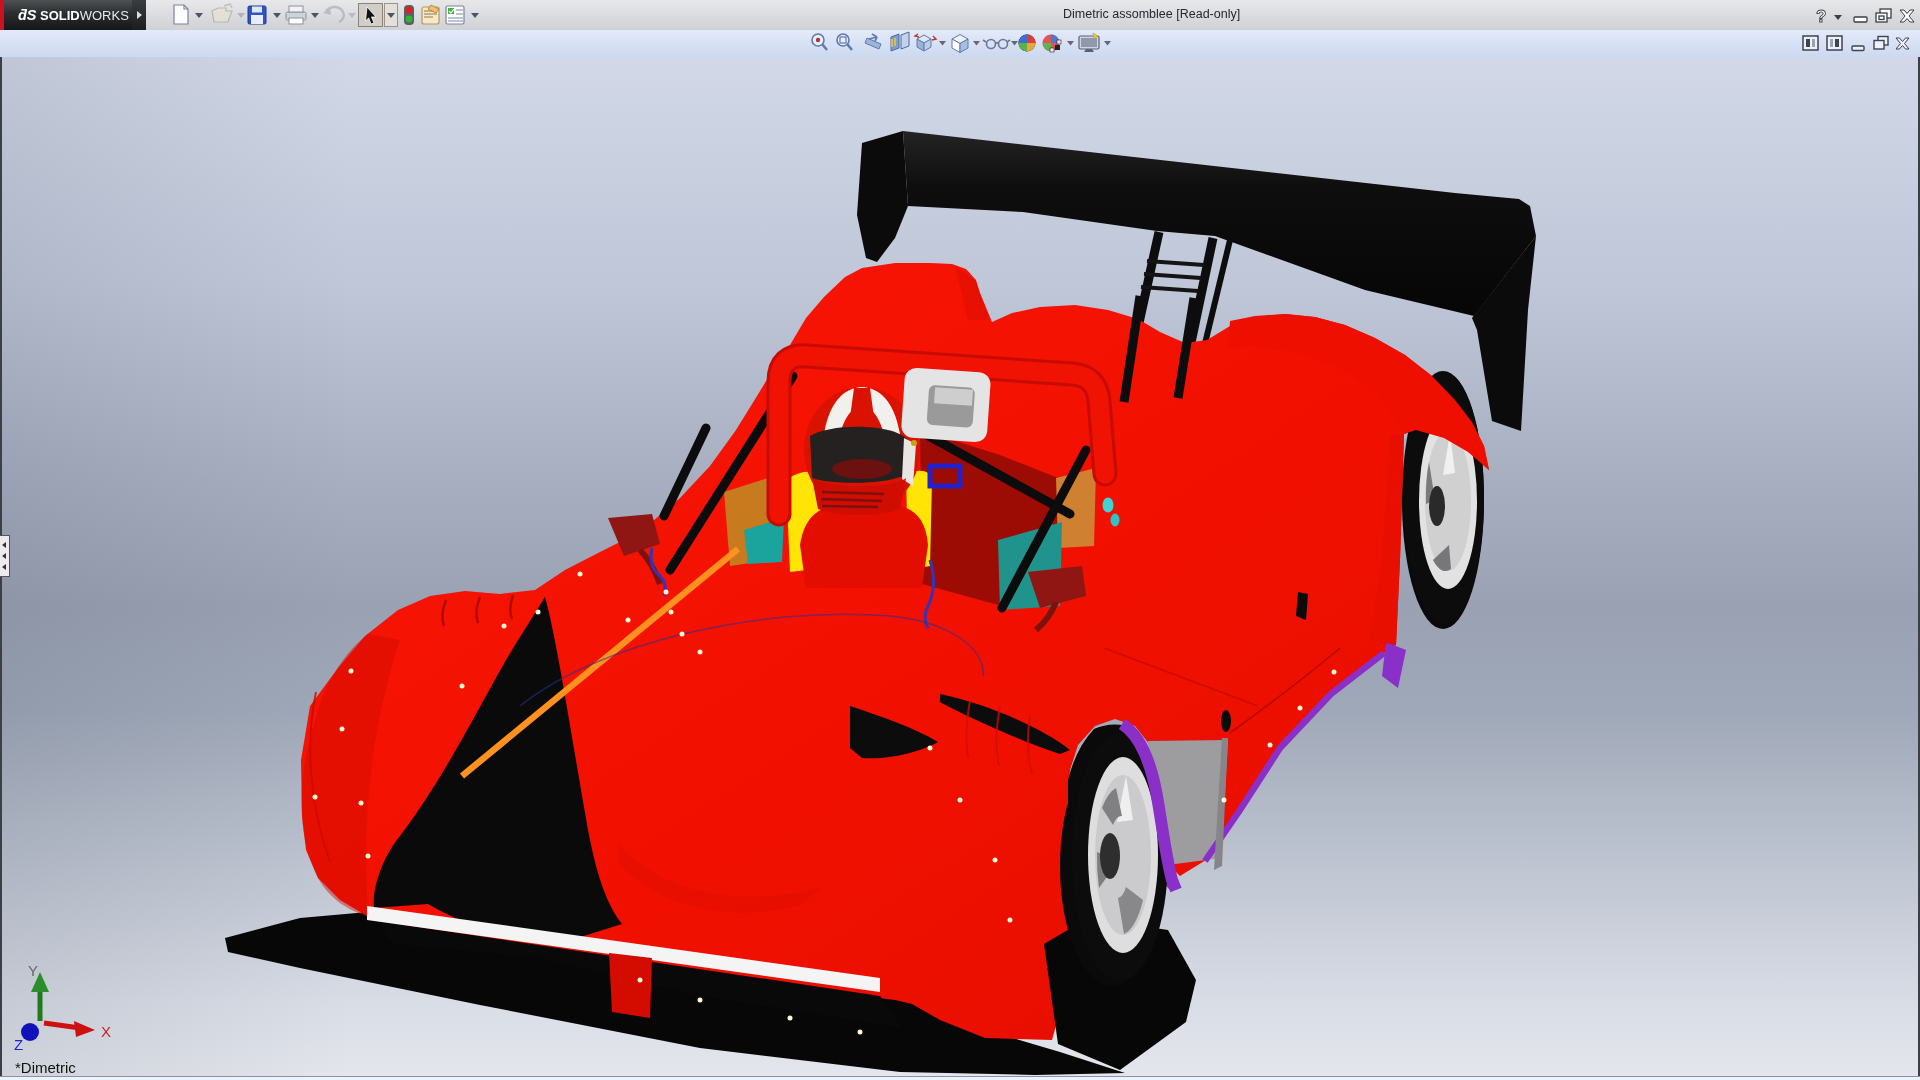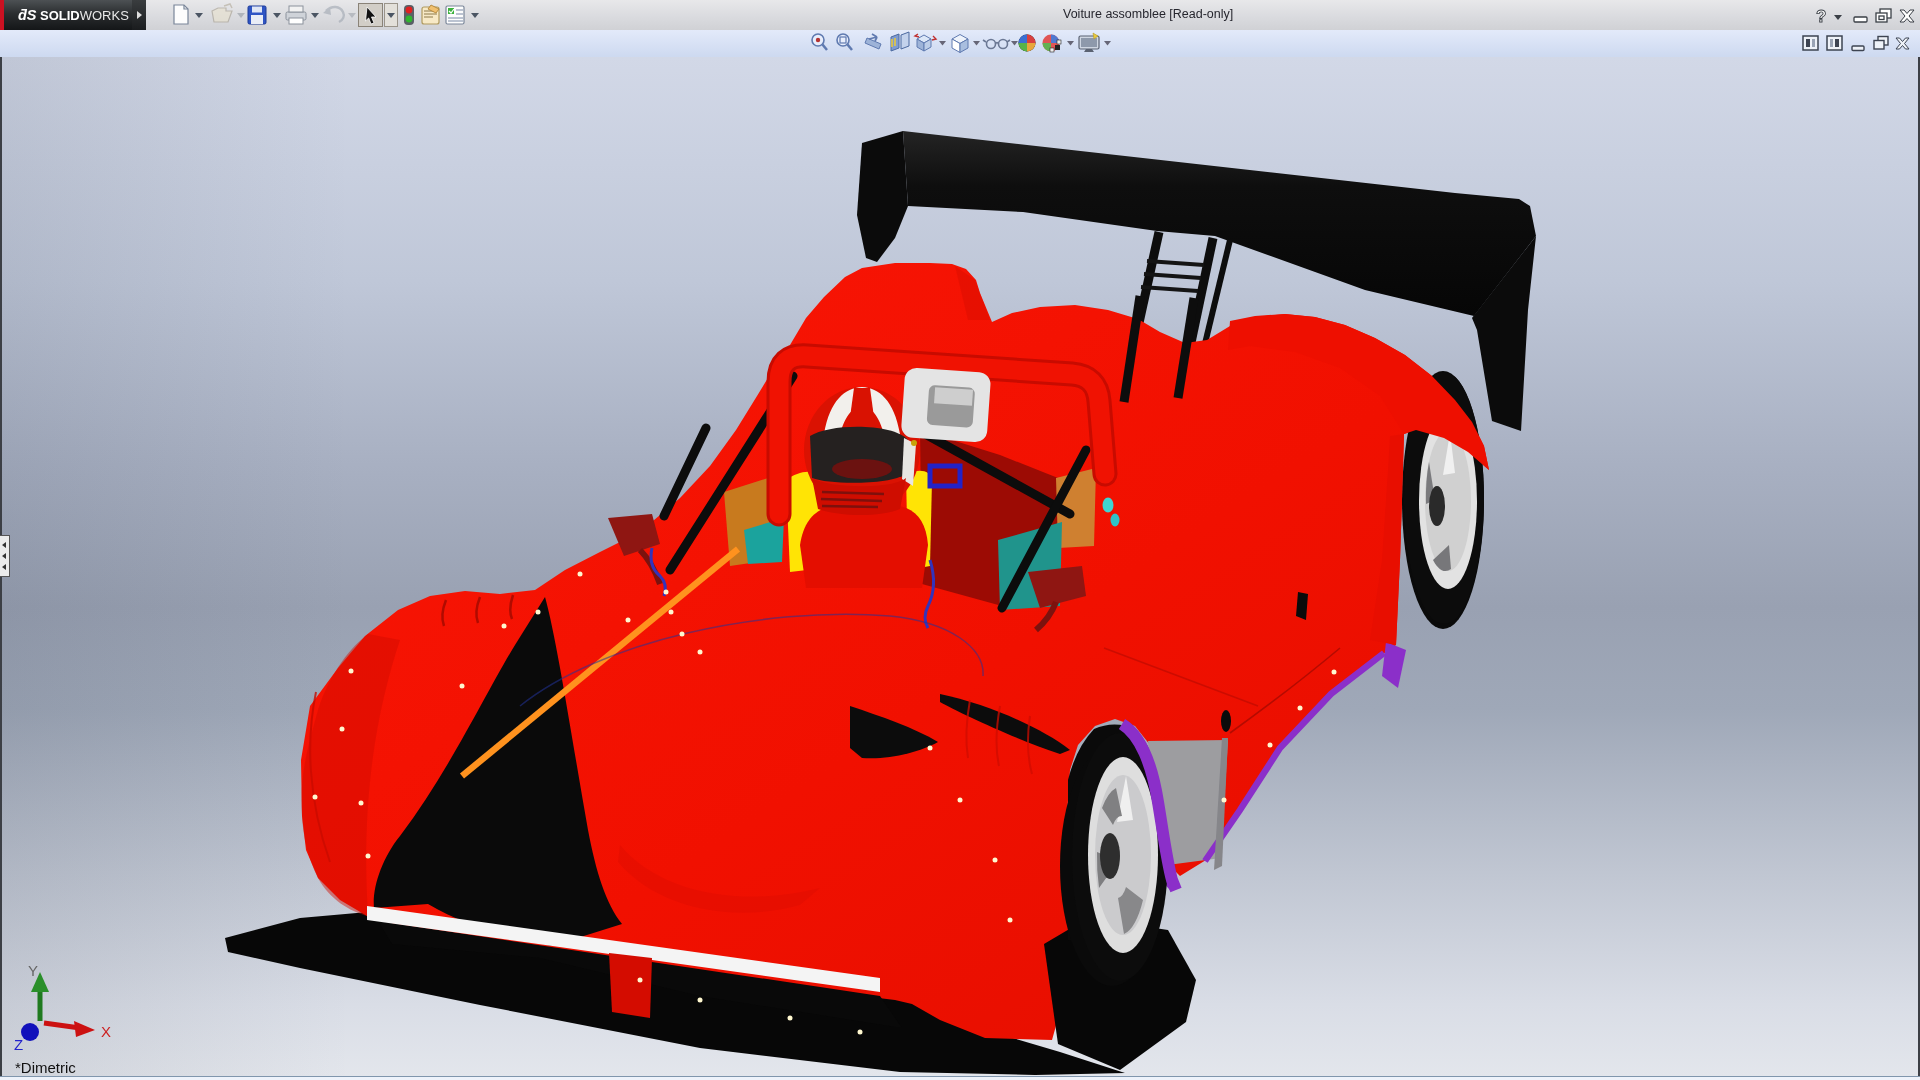--- a/index.html
+++ b/index.html
@@ -37,21 +37,21 @@
     <svg width="128" height="30" viewBox="0 0 128 30">
       <text x="14" y="20" font-size="14.5" font-weight="bold" fill="#ffffff" font-family="Liberation Sans,sans-serif" font-style="italic">ƌS</text>
       <text x="36" y="20" font-size="13" font-weight="bold" fill="#ffffff" font-family="Liberation Sans,sans-serif">SOLID<tspan font-weight="normal" fill="#e8e8e8">WORKS</tspan></text>
     </svg>
   </div>
   <div id="swtri">
       <svg width="8" height="10">
         <path d="M2,1 L7,5 L2,9 Z" fill="#ddd"></path>
       </svg>
     </div>
-  <div id="title-text">Voiture assomblee [Read-only]</div>
+  <div id="title-text">Dimetric assomblee [Read-only]</div>
   <svg id="tb1icons" class="tb-ico" style="left:168px;width:320px" width="320" height="24" viewBox="0 0 320 24">
 
     <g>
       <path d="M6,2 L16,2 L20,6 L20,21 L6,21 Z" fill="#fdfdfd" stroke="#7a8699" stroke-width="1.2"></path>
       <path d="M16,2 L16,6 L20,6" fill="none" stroke="#7a8699" stroke-width="1.2"></path>
       <path d="M27,10 l4,5 4,-5 Z" fill="#4b5563"></path>
     </g>
 
     <g opacity="0.65">
       <path d="M44,8 L50,5 L58,5 L58,8 L64,8 L60,19 L46,19 Z" fill="#e8e2cf" stroke="#a9a294" stroke-width="1.2"></path>

